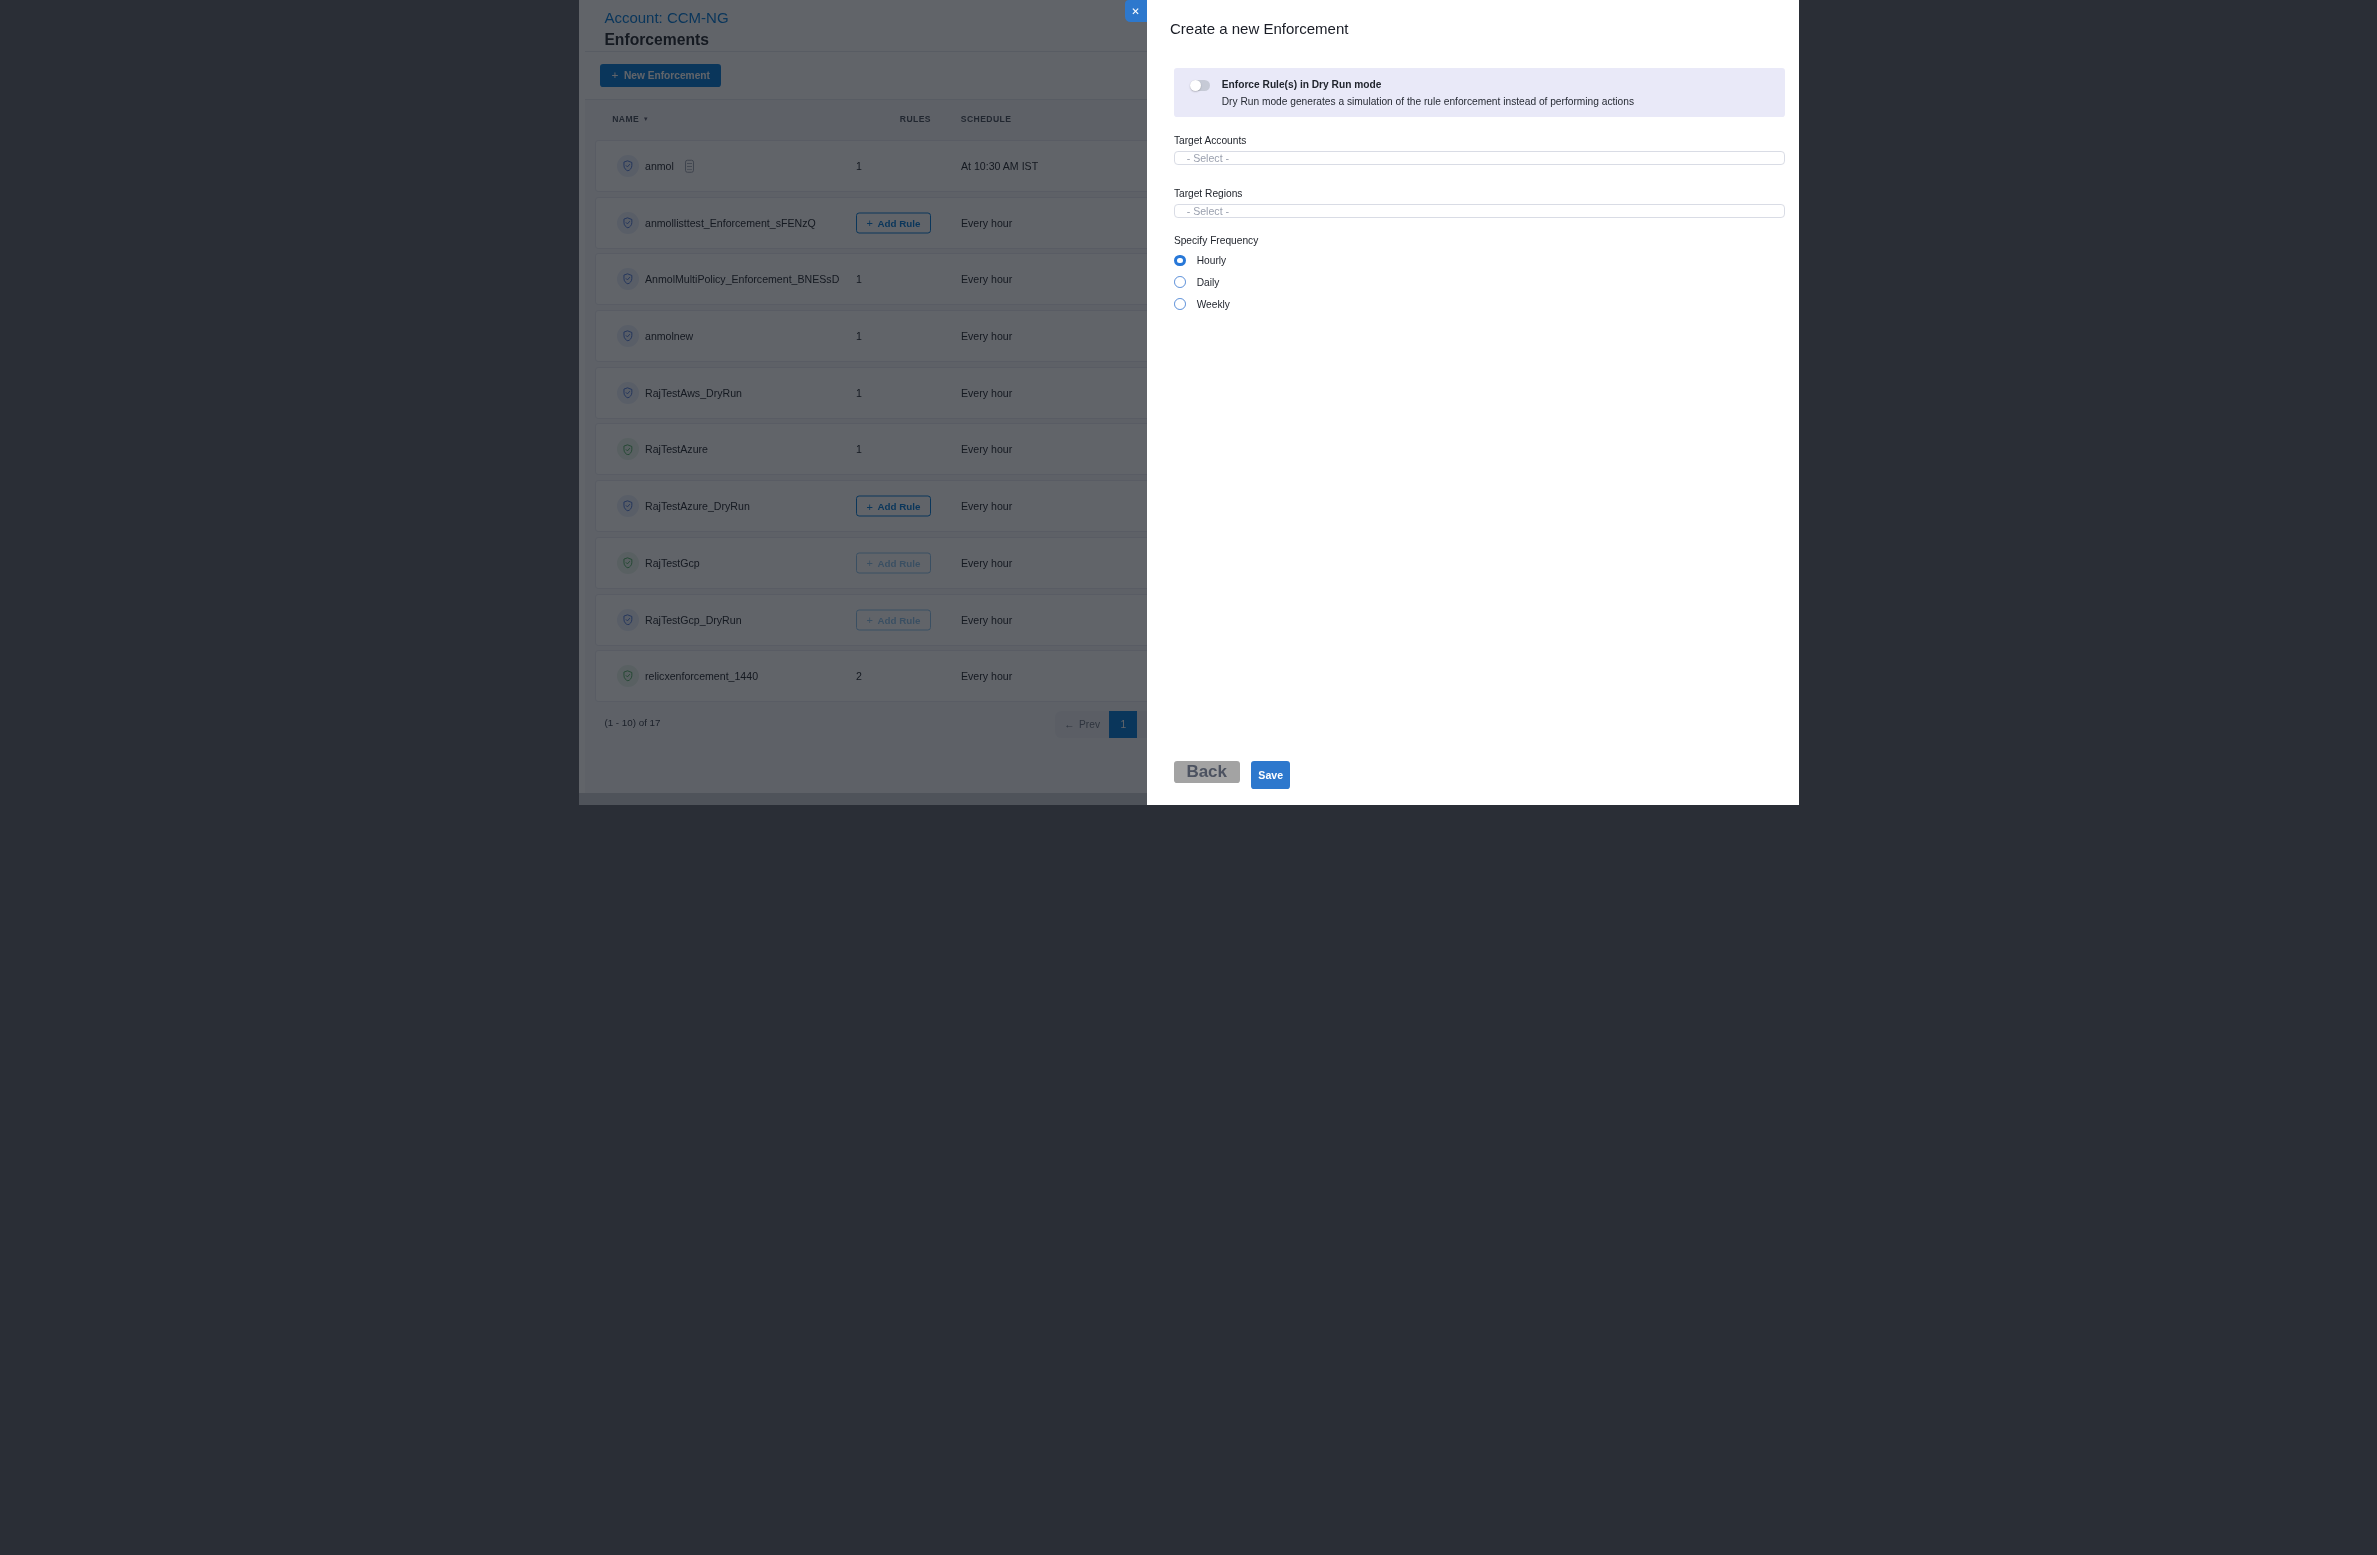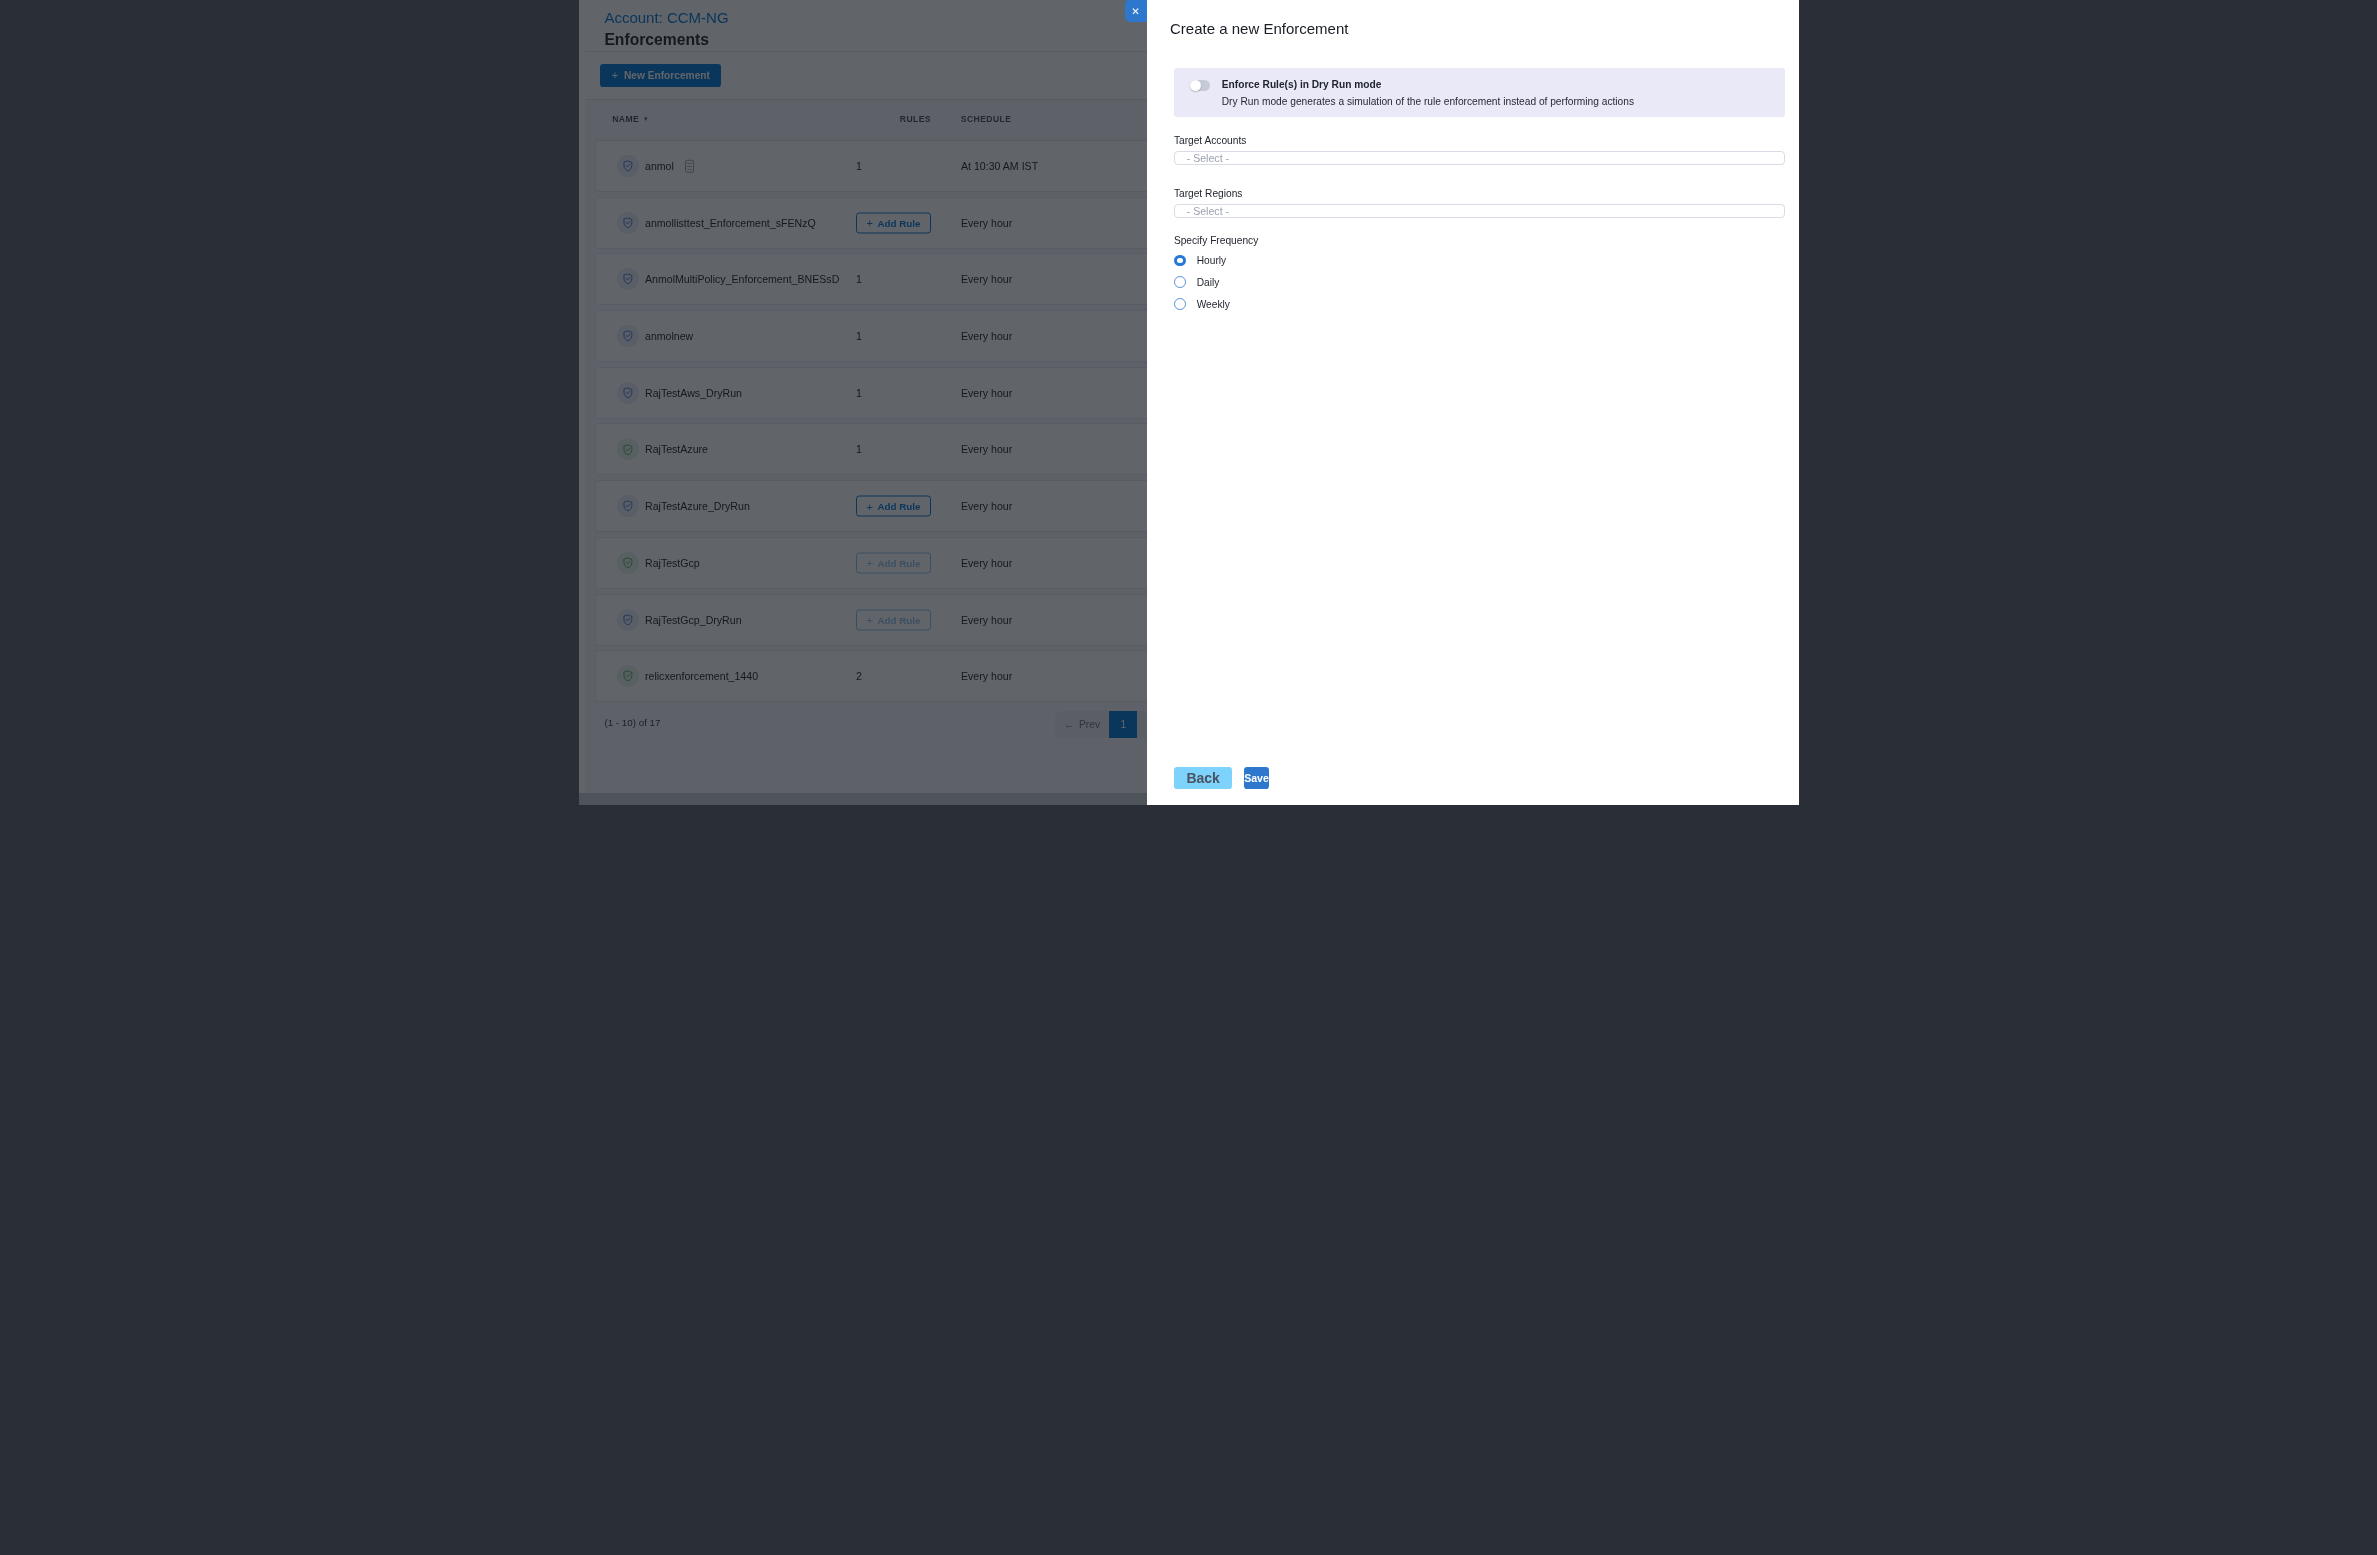--- a/index.html
+++ b/index.html
@@ -151,25 +151,25 @@
   .radio {
     width:11.8px; height:11.8px; border-radius:50%; background:#fff;
     border:1.2px solid #5b8fd9; flex:none;
   }
   .radio.checked { border:3.5px solid #2878d8; }
   .radio-label { margin-left:11px; font-size:10.2px; font-weight:500; color:#1e222b; }
 
   .modal-footer { position:absolute; left:27.4px; bottom:15.7px; display:flex; gap:11.8px; }
   .btn-back {
     height:22px; padding:0 12.5px; border:none; border-radius:3.1px;
-    background:#7dd3fc; color:#4c5260; font-size:14px; font-weight:600;
+    background:#a3a3a3; color:#4c5260; font-size:17px; font-weight:600;
     cursor:pointer; font-family:inherit;
   }
   .btn-save {
-    height:22px; padding:0 0; border:none; border-radius:3.1px;
+    height:28px; padding:0 7px; border:none; border-radius:3.1px;
     background:var(--save-blue); color:#ffffff; font-size:10.6px; font-weight:700;
     cursor:pointer; font-family:inherit;
   }
 </style>
 </head>
 <body>
 
 <div class="screen">
 
   <div class="page">

